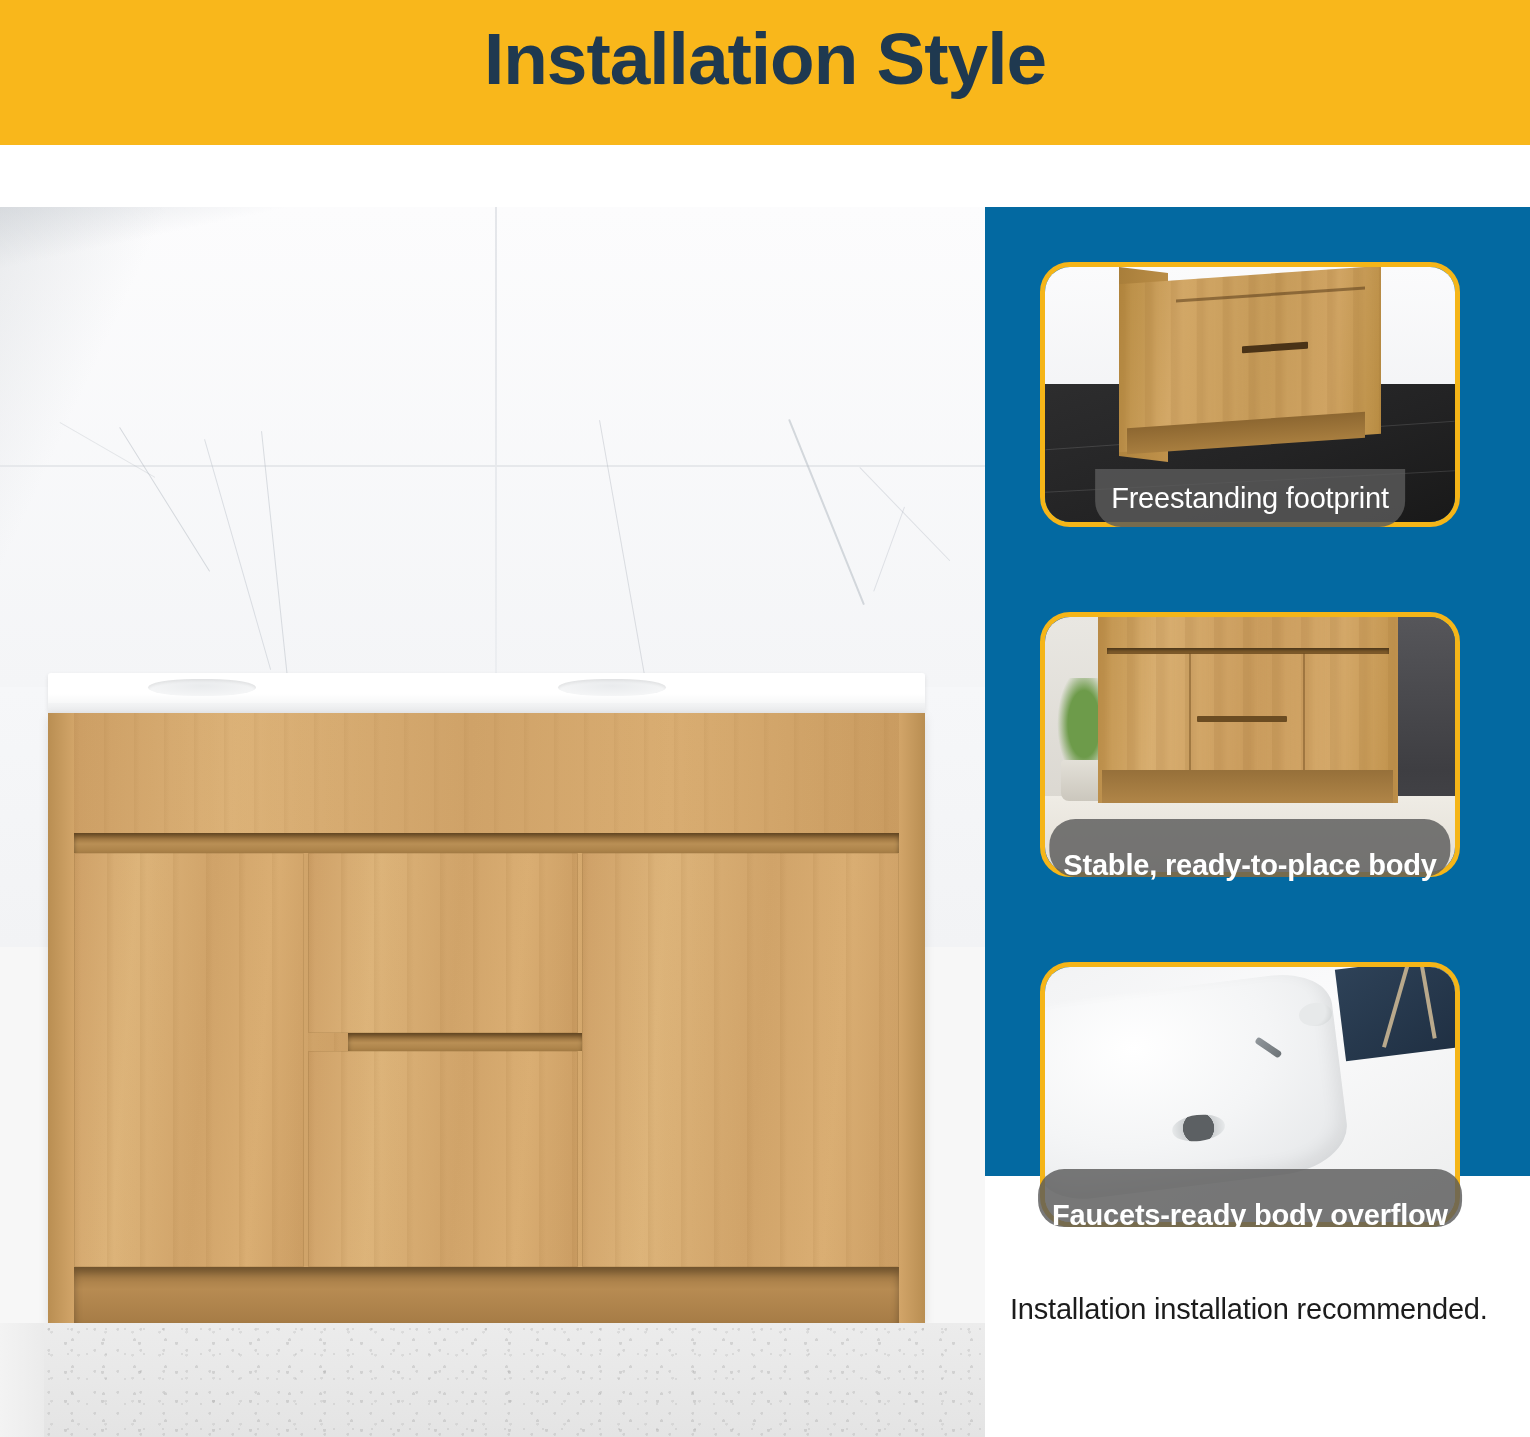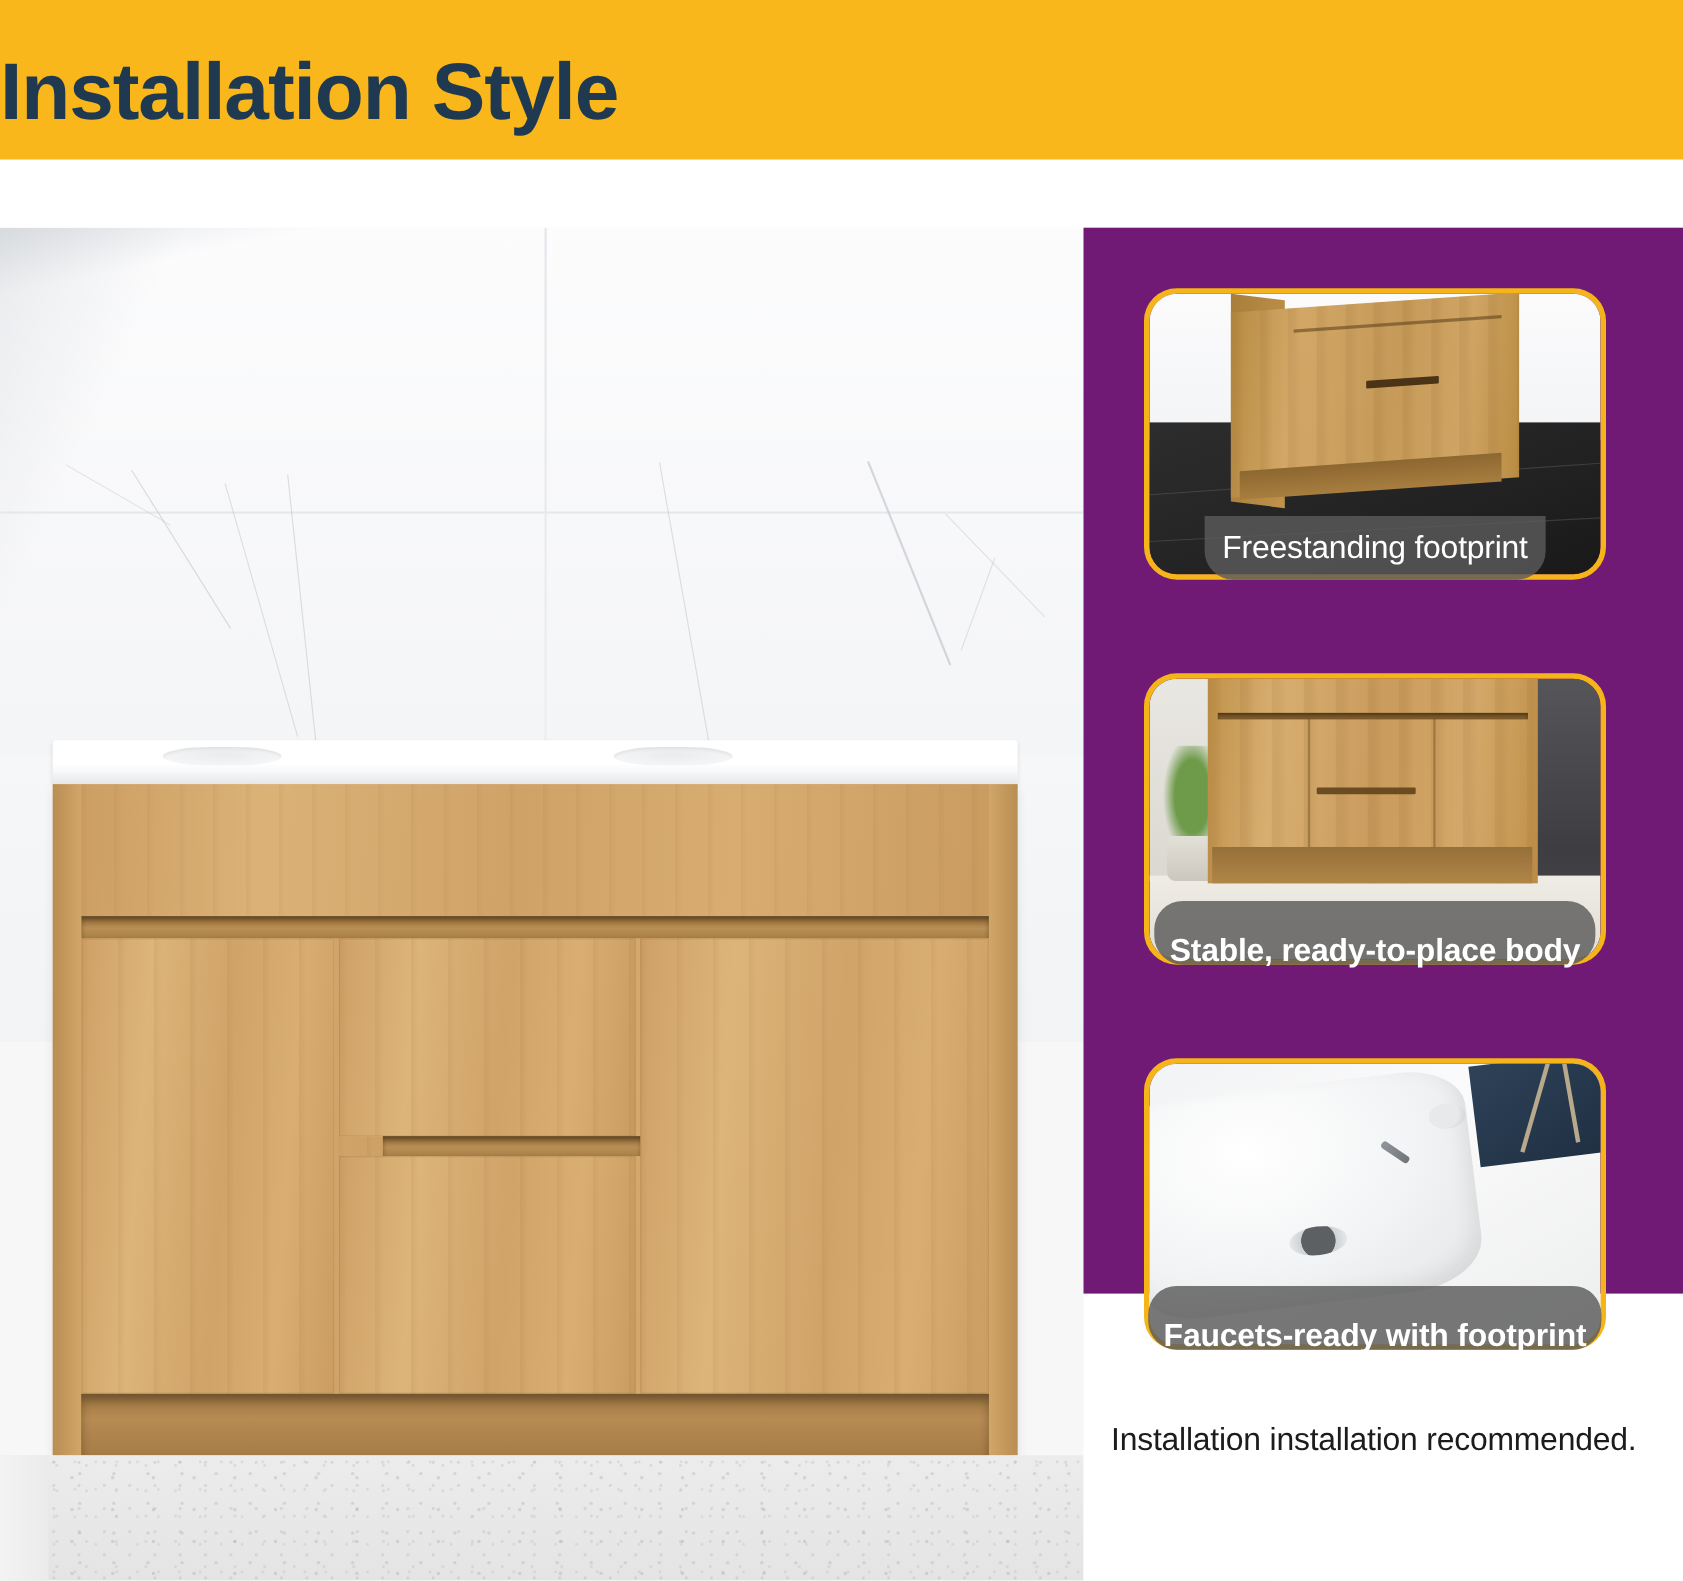--- a/index.html
+++ b/index.html
@@ -8,21 +8,21 @@
     font-family:"Liberation Sans", sans-serif;
     background:#ffffff;
     position:relative;
     overflow:hidden;
   }
 
   
   .header {
     position:absolute; left:0; top:0; width:1530px; height:145px;
     background:#F9B71B;
-    display:flex; 
+    display:flex; flex-direction:column;
     align-items:center; justify-content:flex-start;
   }
   .header-title {
     font-size:73px; font-weight:bold; color:#1F3950;
     letter-spacing:-1px; line-height:1;
     margin-top:22px; white-space:nowrap;
   }
   .header-subtitle {
     font-size:39px; color:#2B3B48; line-height:1;
     margin-top:38px; white-space:nowrap;
@@ -150,21 +150,21 @@
     background-size: 23px 21px, 31px 27px, 19px 25px, 37px 29px, 27px 23px, 100% 100%;
   }
   .floor-left-wall {
     position:absolute; left:0; top:1116px; width:44px; height:114px;
     background:linear-gradient(90deg,#f3f3f3,#ebebeb);
   }
 
   
   .right-panel {
     position:absolute; left:985px; top:207px; width:545px; height:969px;
-    background:#701a75;
+    background:#0369a1;
   }
   .card {
     position:absolute; left:55px; width:420px; height:265px;
     border:5px solid #F5B518; border-radius:30px;
     overflow:visible;
   }
   .card-img {
     position:absolute; left:0; top:0; width:100%; height:100%;
     border-radius:25px; overflow:hidden;
   }
@@ -372,17 +372,17 @@
     <div class="card-img">
       <div class="c3-bg"></div>
       <div class="c3-navy"></div>
       <div class="c3-stick" style="right:14%; top:-2%; width:4px; height:34%; transform:rotate(16deg);"></div>
       <div class="c3-stick" style="right:6%; top:-2%; width:4px; height:30%; transform:rotate(-10deg);"></div>
       <div class="c3-basin"></div>
       <div class="c3-overflow"></div>
       <div class="c3-hole"></div>
       <div class="c3-drain"></div>
     </div>
-    <div class="card-caption wide">Faucets-ready with footprint</div>
+    <div class="card-caption wide">Faucets-ready body overflow</div>
   </div>
 </div>
 
 <div class="footer-note">Installation installation recommended.</div>
 
 </body></html>

